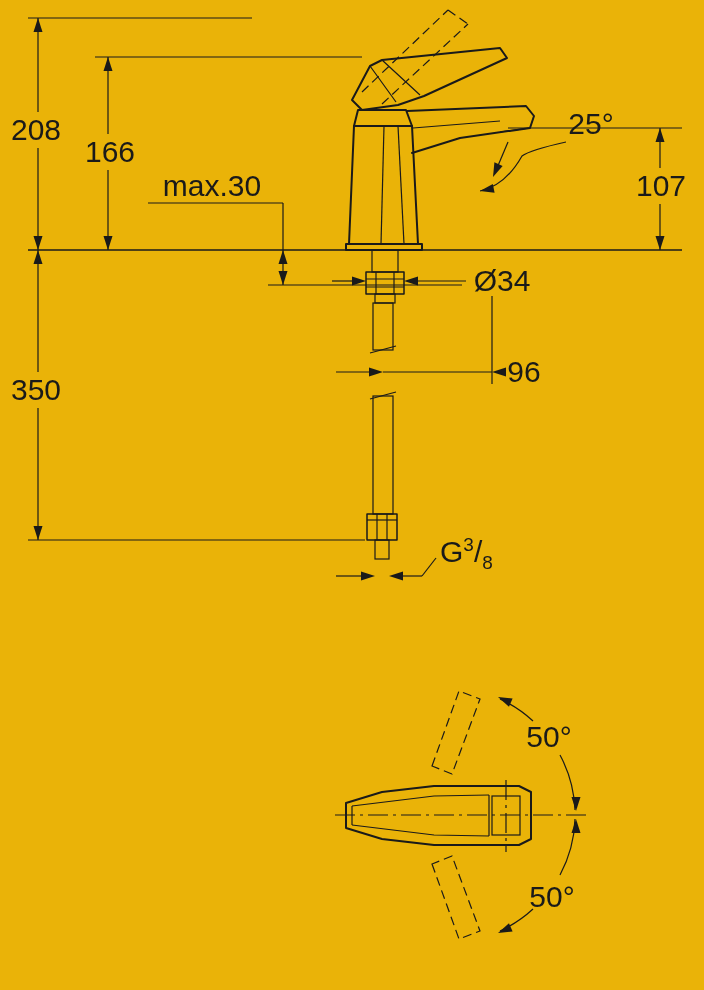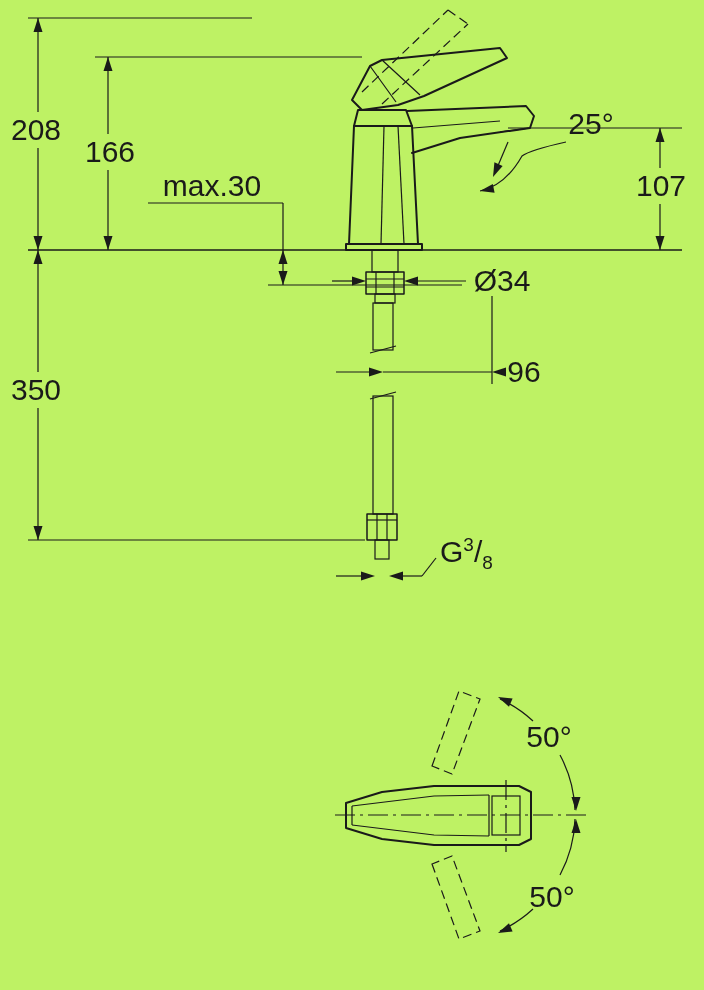--- a/index.html
+++ b/index.html
@@ -1,16 +1,16 @@
 <!DOCTYPE html>
 <html><head>
 <meta charset="utf-8">
 <style>
   html,body{margin:0;padding:0;background:#ffffff;}
-  .stage{position:relative;width:704px;height:990px;background:#bef264;overflow:hidden;}
+  .stage{position:relative;width:704px;height:990px;background:#eab308;overflow:hidden;}
   svg{display:block;}
   .thick{stroke:#1a1a1a;stroke-width:2;fill:none;stroke-linejoin:round;stroke-linecap:round;}
   .med{stroke:#1a1a1a;stroke-width:1.5;fill:none;stroke-linejoin:round;}
   .thin{stroke:#1a1a1a;stroke-width:1.2;fill:none;}
   .hair{stroke:#1a1a1a;stroke-width:1;fill:none;}
   .dashed{stroke-dasharray:9 5;}
   .dashdot{stroke-dasharray:20 5 3 5;}
   .arrow{fill:#1a1a1a;stroke:none;}
   .dim-label{font-family:"Liberation Sans",sans-serif;font-size:30px;fill:#1a1a1a;text-anchor:middle;}
   .dim-label-sm{font-family:"Liberation Sans",sans-serif;font-size:19px;fill:#1a1a1a;}

